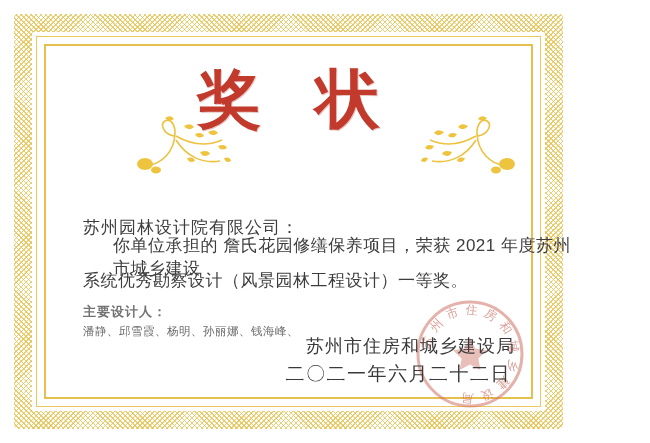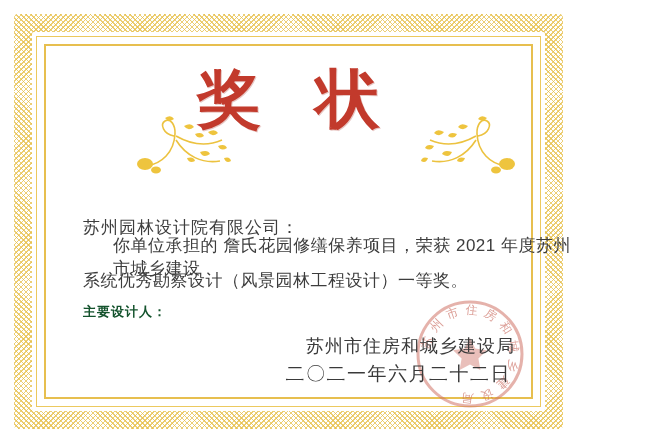--- a/index.html
+++ b/index.html
@@ -41,21 +41,21 @@
   .body-line1 {
     position:absolute; left:113px; top:234px;
     font-family:Liberation Sans, sans-serif; font-size:17px; color:#3d3d3d; letter-spacing:0.5px;
   }
   .body-line2 {
     position:absolute; left:83px; top:269px;
     font-family:"DejaVu Serif", serif; font-size:17px; color:#3d3d3d; letter-spacing:0.5px;
   }
   .designers-label {
     position:absolute; left:83px; top:303px;
-    font-size:13px; font-weight:600; color:#14532d; letter-spacing:1px;
+    font-size:13px; font-weight:600; color:#737373; letter-spacing:1px;
   }
   .designers-line1 {
     position:absolute; left:83px; top:324px;
     font-size:11.5px; color:#6b6b6b; letter-spacing:0.5px;
   }
   .designers-line2 {
     position:absolute; left:83px; top:344px;
     font-size:11.5px; color:#6b6b6b; letter-spacing:0.5px;
   }
   .issuer {
@@ -119,20 +119,21 @@
       <path d="M92,44 q6,-2 7,3 q-5,3 -7,-3z"></path>
     </g>
   </svg>
 
   <div class="recipient">苏州园林设计院有限公司：</div>
 
   <div class="body-line1">你单位承担的 詹氏花园修缮保养项目，荣获 2021 年度苏州市城乡建设</div>
   <div class="body-line2">系统优秀勘察设计（风景园林工程设计）一等奖。</div>
 
   <div class="designers-label">主要设计人：</div>
+  <div class="designers-line1">潘静、邱雪霞、杨明、孙丽娜、钱海峰、</div>
 
   <svg class="seal" width="116" height="116" viewBox="0 0 116 116">
     <defs>
       <path id="sealArc" d="M 18,58 A 40,40 0 1 1 98,58 A 40,40 0 1 1 18,58"></path>
     </defs>
     <circle cx="58" cy="58" r="52" fill="none" stroke="#cf7266" stroke-width="3" opacity="0.55"></circle>
     <text font-size="12" fill="#c96a5e" opacity="0.65" letter-spacing="6" font-family="DejaVu Sans, sans-serif">
       <textPath href="#sealArc" startOffset="4">苏州市住房和城乡建设局</textPath>
     </text>
     <path d="M58,42 l5.2,10.6 11.7,1.7 -8.5,8.2 2,11.6 -10.4,-5.5 -10.4,5.5 2,-11.6 -8.5,-8.2 11.7,-1.7 z" fill="#cf7266" opacity="0.45"></path>

